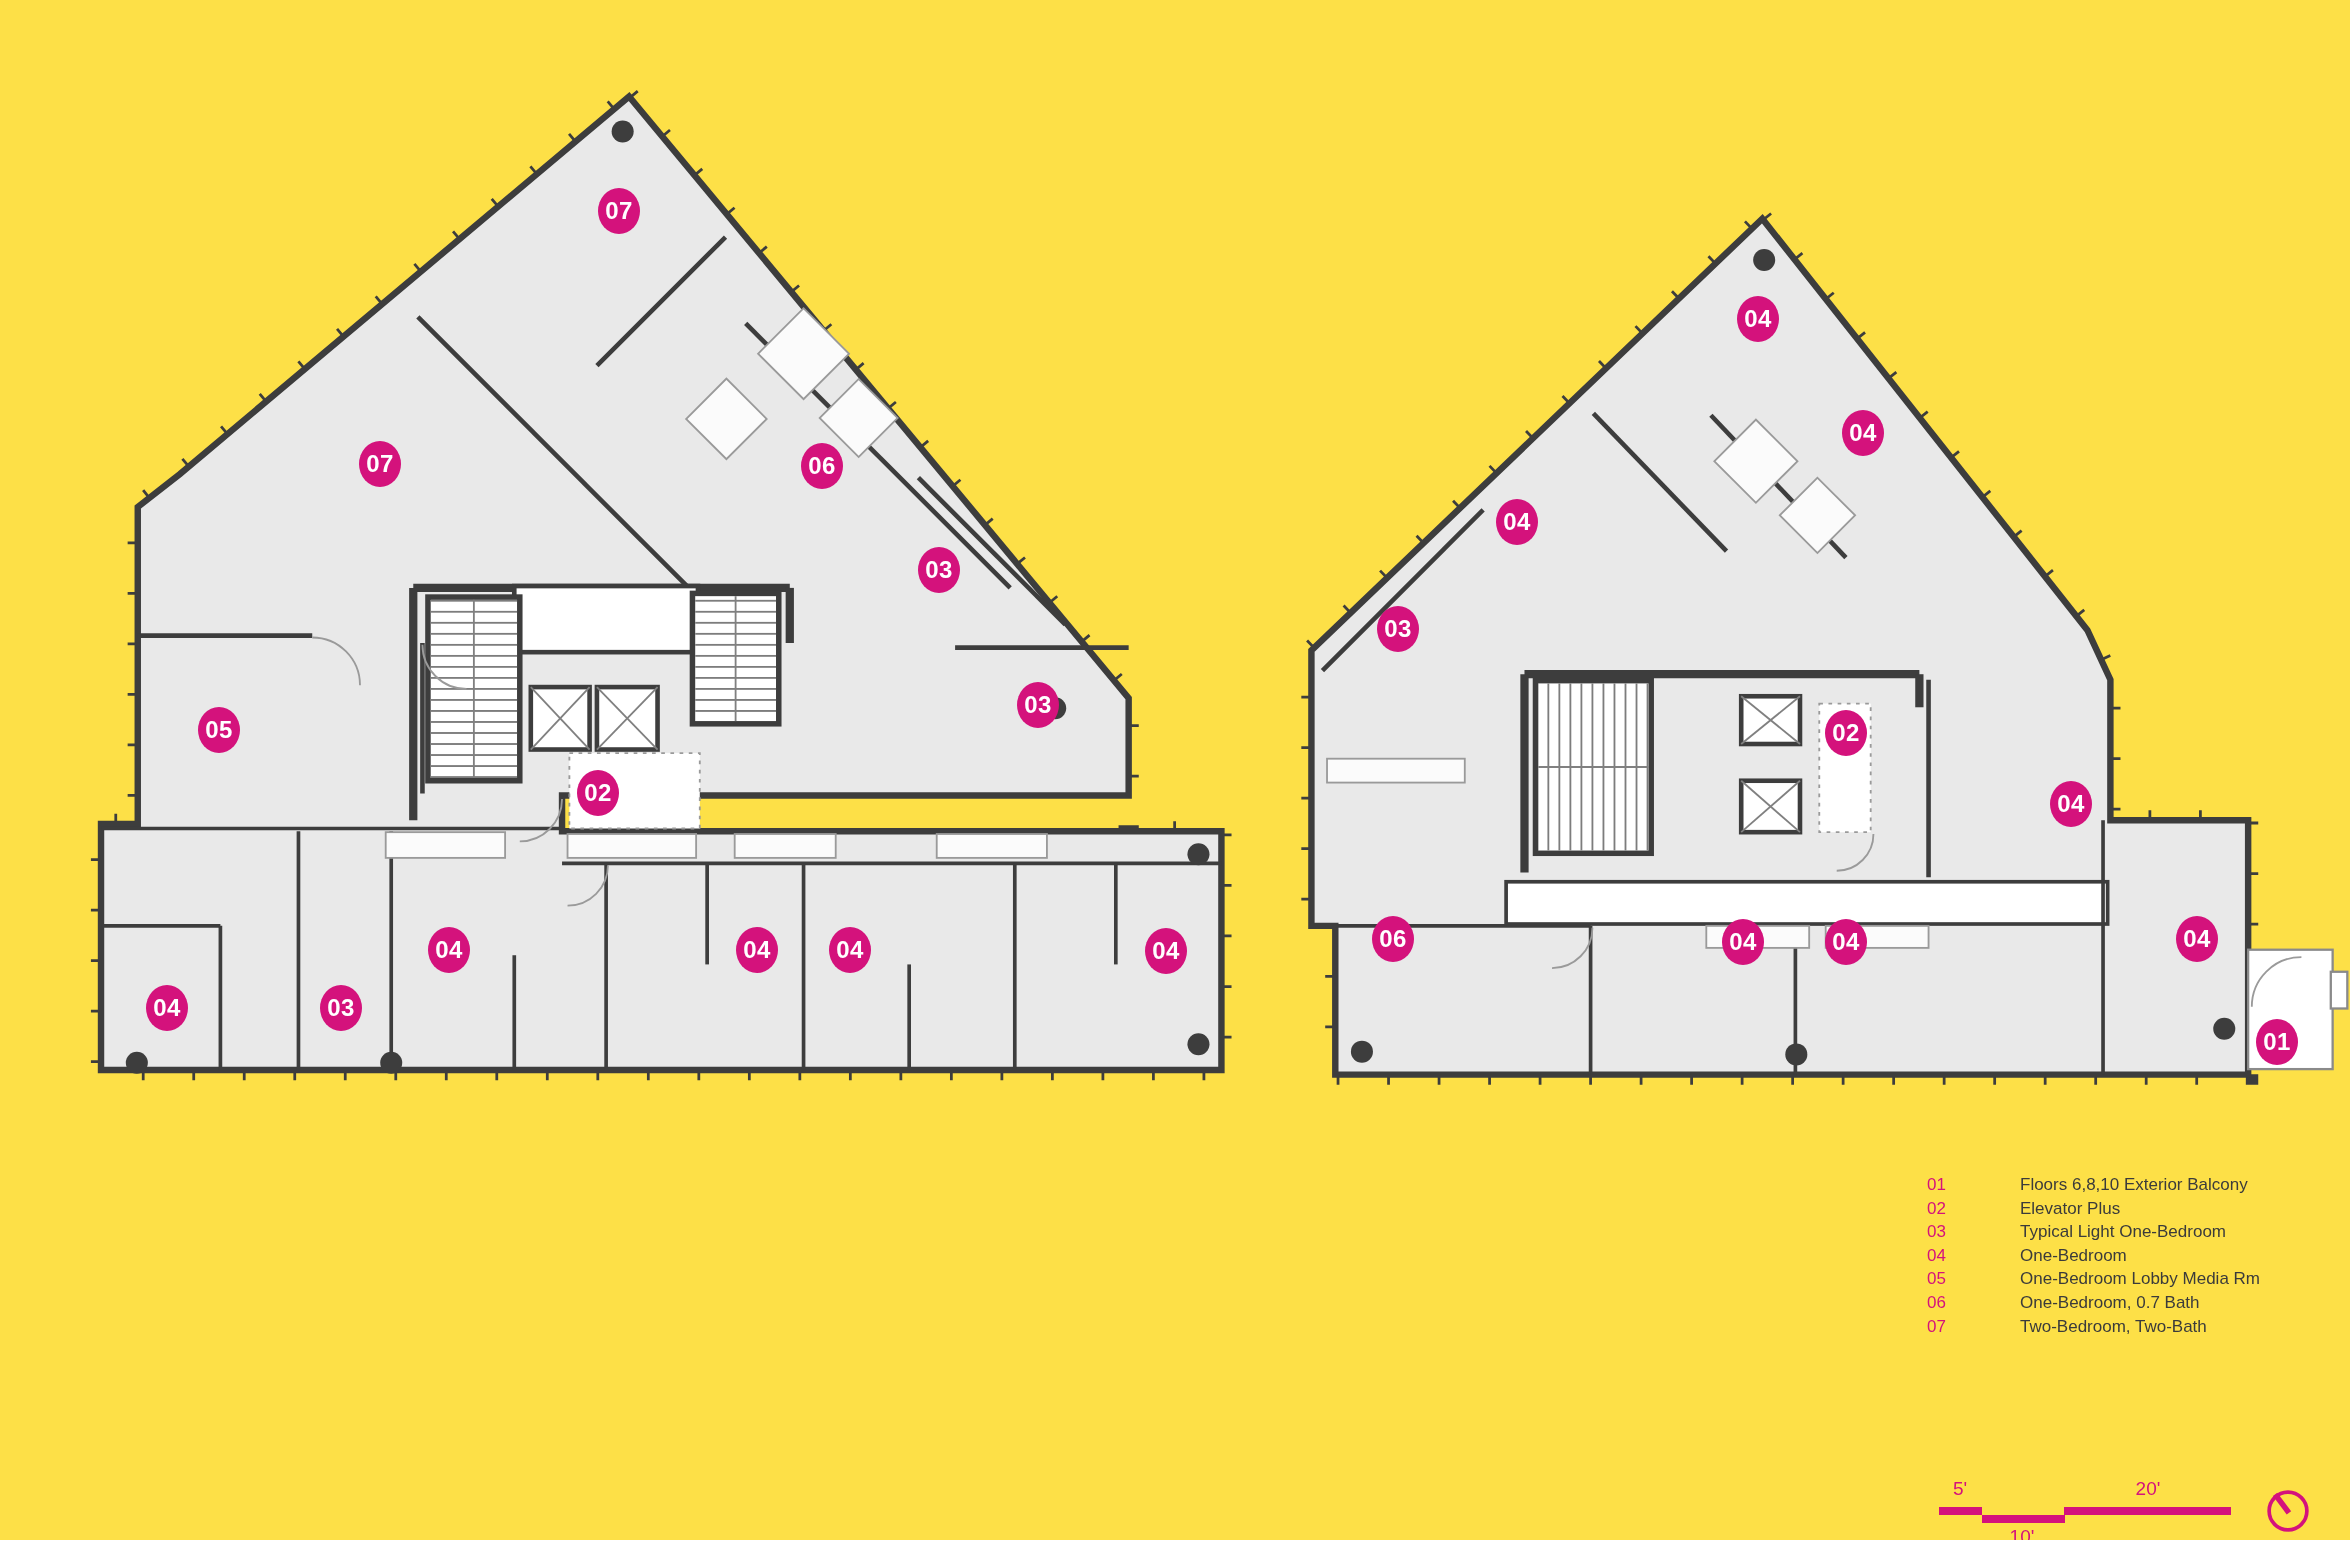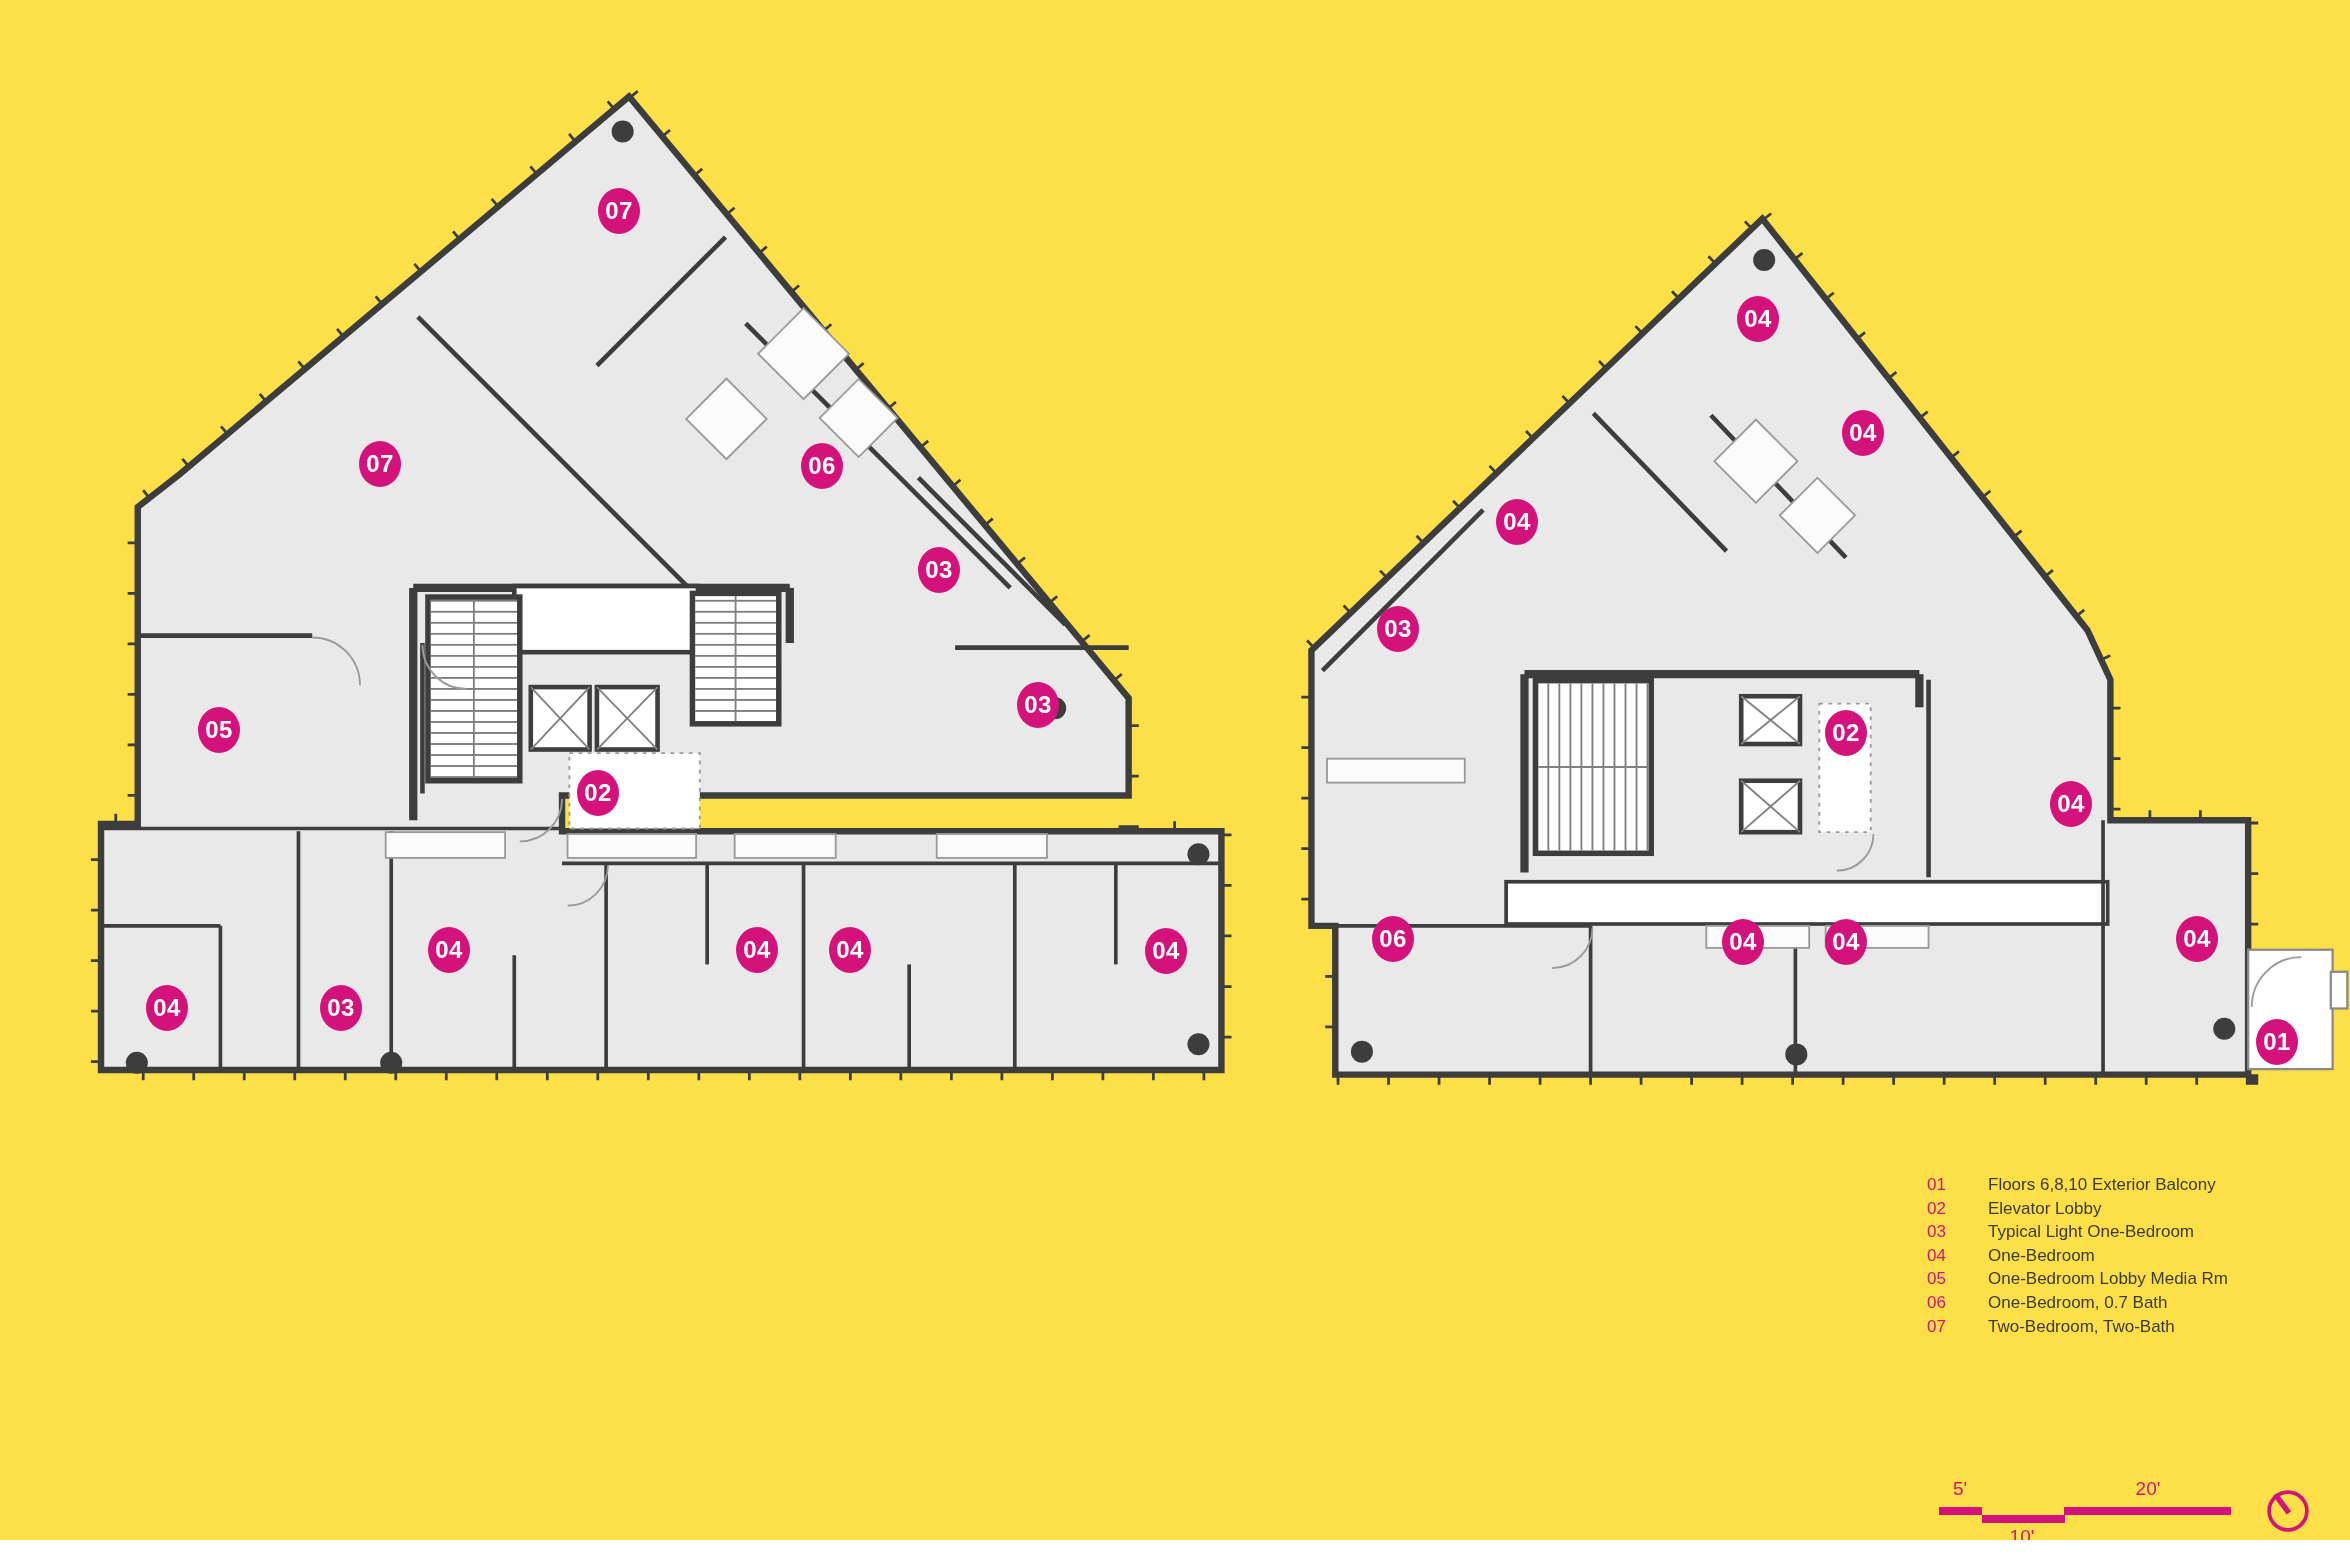--- a/index.html
+++ b/index.html
@@ -25,21 +25,21 @@
   .badge{
     position:absolute;width:42px;height:46px;border-radius:50%;
     background:var(--accent);color:#fff;display:flex;align-items:center;justify-content:center;
     font-size:24px;font-weight:bold;transform:translate(-50%,-50%);letter-spacing:0.5px;
   }
   
   #legend{position:absolute;left:1927px;top:1173px;width:422px;}
   #legend-title{color:var(--accent);font-size:35px;font-weight:bold;line-height:1.05;margin:0 0 15.6px 0;}
   .lrow{display:flex;font-size:17px;line-height:23.6px;}
   .lnum{color:var(--accent);width:61px;flex:0 0 61px;}
-  .llab{color:var(--text);}
+  .llab{color:var(--text);margin-left:32px;}
   
   .seg{position:absolute;background:var(--accent);height:8.3px;}
   .slab{position:absolute;color:var(--accent);font-size:19px;transform:translateX(-50%);white-space:nowrap;}
   #north{position:absolute;left:2265px;top:1488px;width:46px;height:46px;}
 </style>
 </head>
 <body>
 
 <div id="canvas" style="--accent: #d4127c; --wall: #3d3d3d; --floor: #e9e9e9; --fixture: #9a9a9a; --text: #3b3b3b;">
 
@@ -210,21 +210,21 @@
     </div>
 
   <div id="legend">
     <div id="legend-rows">
         <div class="lrow">
           <span class="lnum">01</span>
           <span class="llab">Floors 6,8,10 Exterior Balcony</span>
         </div>
         <div class="lrow">
           <span class="lnum">02</span>
-          <span class="llab">Elevator Lobby</span>
+          <span class="llab">Elevator Plus</span>
         </div>
         <div class="lrow">
           <span class="lnum">03</span>
           <span class="llab">Typical Light One-Bedroom</span>
         </div>
         <div class="lrow">
           <span class="lnum">04</span>
           <span class="llab">One-Bedroom</span>
         </div>
         <div class="lrow">

